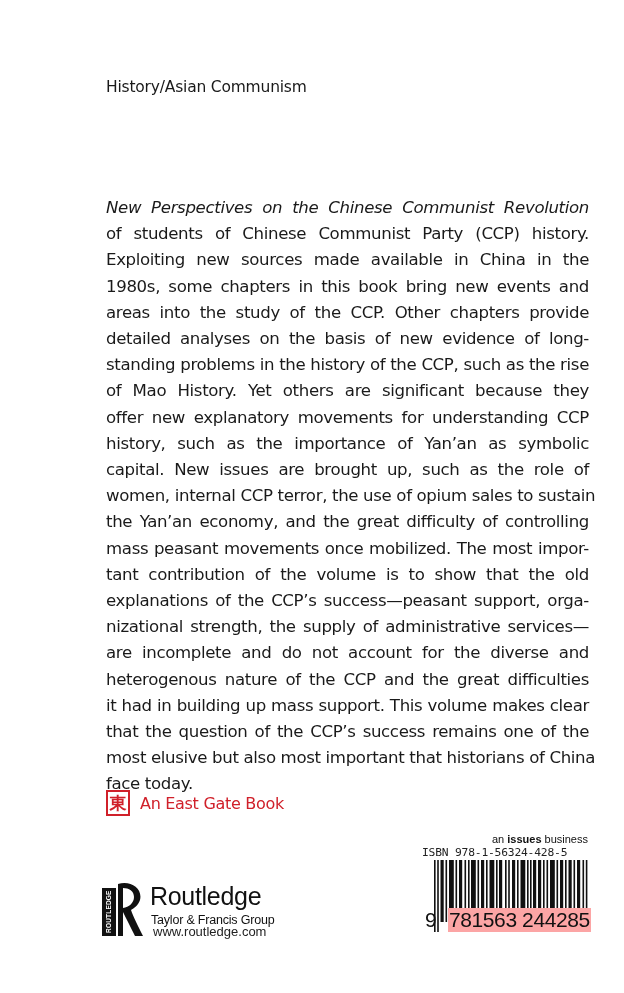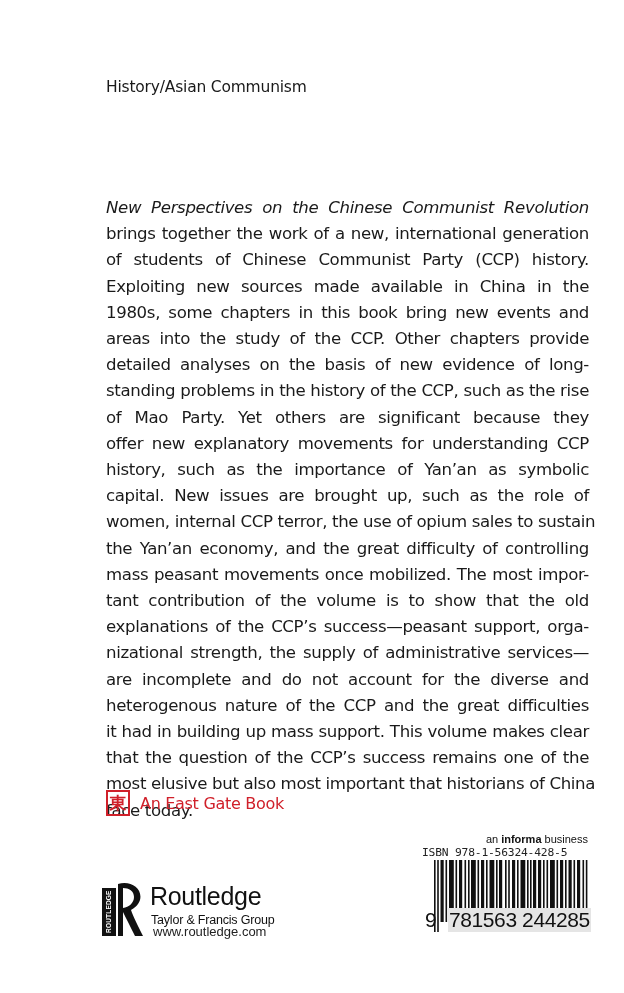--- a/index.html
+++ b/index.html
@@ -61,39 +61,38 @@
   .barcode-block { position: absolute; left: 422px; top: 846px; width: 170px; }
   .isbn-line {
     font-family: "DejaVu Sans Mono", monospace; font-size: 11.3px; color: #222;
     letter-spacing: -0.2px; white-space: nowrap;
   }
   .bars { position: relative; height: 72px; margin-top: 1px; margin-left: 12px; }
   .bars svg { display: block; }
   .digit-lead { position: absolute; left: 425px; top: 908px; font-size: 21px; color: #111; font-family: "Liberation Sans", sans-serif; }
   .digit-rest {
     position: absolute; left: 448px; top: 908px; font-size: 21px; color: #111;
-    font-family: "Liberation Sans", sans-serif; background: #e5e5e5; padding: 0 1px;
+    font-family: "Liberation Sans", sans-serif; background: #fca5a5; padding: 0 1px;
     letter-spacing: -0.4px; line-height: 24px;
   }
 </style>
 </head>
 <body>
 
 <div class="category">History/Asian Communism</div>
 
 <div class="blurb">
   <span class="line"><span class="title-italic">New Perspectives on the Chinese Communist Revolution</span></span>
-  <span class="line">brings together the work of a new, international generation</span>
   <span class="line">of students of Chinese Communist Party (CCP) history.</span>
   <span class="line">Exploiting new sources made available in China in the</span>
   <span class="line">1980s, some chapters in this book bring new events and</span>
   <span class="line">areas into the study of the CCP. Other chapters provide</span>
   <span class="line">detailed analyses on the basis of new evidence of long-</span>
   <span class="line">standing problems in the history of the CCP, such as the rise</span>
-  <span class="line">of Mao Party. Yet others are significant because they</span>
+  <span class="line">of Mao History. Yet others are significant because they</span>
   <span class="line">offer new explanatory movements for understanding CCP</span>
   <span class="line">history, such as the importance of Yan’an as symbolic</span>
   <span class="line">capital. New issues are brought up, such as the role of</span>
   <span class="line">women, internal CCP terror, the use of opium sales to sustain</span>
   <span class="line">the Yan’an economy, and the great difficulty of controlling</span>
   <span class="line">mass peasant movements once mobilized. The most impor-</span>
   <span class="line">tant contribution of the volume is to show that the old</span>
   <span class="line">explanations of the CCP’s success—peasant support, orga-</span>
   <span class="line">nizational strength, the supply of administrative services—</span>
   <span class="line">are incomplete and do not account for the diverse and</span>
@@ -112,21 +111,21 @@
 <div class="routledge">
   <div class="vert">ROUTLEDGE</div>
   <svg class="r-mark" viewBox="0 0 28 56">
     <path d="M2 2 C 14 -2, 27 6, 24 18 C 22 24, 18 26, 15 28 C 17 34, 22 44, 27 54 L 19 54 C 14 44, 10 36, 7 30 L 7 54 L 2 54 Z M7 6 L7 26 C 13 25, 18 21, 18 15 C 18 9, 13 6, 7 6 Z" fill="#111"></path>
   </svg>
   <div class="brand">Routledge</div>
   <div class="group">Taylor &amp; Francis Group</div>
   <div class="url">www.routledge.com</div>
 </div>
 
-<div class="informa"><span>an </span><b>informa</b><span> business</span></div>
+<div class="informa"><span>an </span><b>issues</b><span> business</span></div>
 
 <div class="barcode-block">
   <div class="isbn-line">ISBN 978-1-56324-428-5</div>
   <div class="bars">
     <svg width="154" height="72" viewBox="0 0 154 72">
       <g fill="#111">
         <rect x="0" y="0" width="1.6" height="72"></rect>
           <rect x="3.2" y="0" width="1.6" height="72"></rect>
         <rect x="6.5" y="0" width="3.2" height="62"></rect>
           <rect x="11.5" y="0" width="1.6" height="62"></rect>

